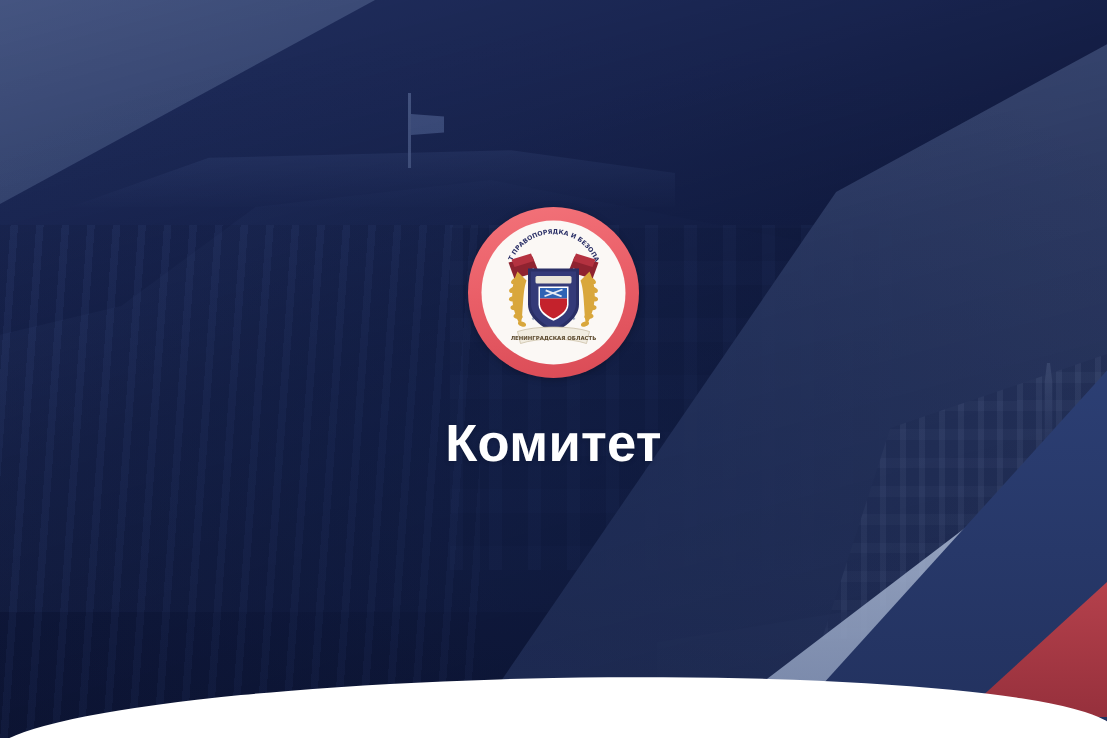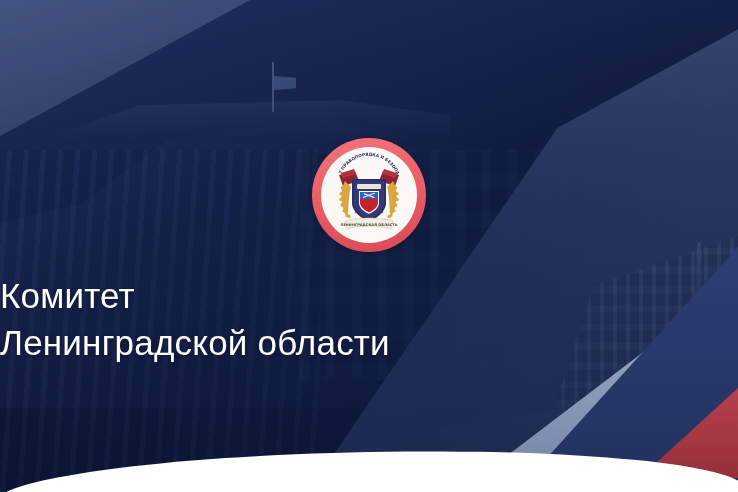--- a/index.html
+++ b/index.html
@@ -250,22 +250,23 @@
     width: 96px;
     height: 96px;
   }
 
   
   .title-block {
     position: absolute;
     left: 0;
     right: 0;
     top: 272px;
+    text-align: center;
     color: #ffffff;
-    font-weight: normal;
+    font-weight: bold;
     letter-spacing: .2px;
     text-shadow: 0 1px 3px rgba(10,20,45,0.45);
   }
   .title-line {
     display: block;
     font-size: 35px;
     line-height: 47px;
     white-space: nowrap;
   }
   .title-line.l2 { font-size: 35px; }
@@ -357,18 +358,17 @@
         </g>
 
         <path d="M24 74 C36 70 60 70 72 74 L70 82 C58 78 38 78 26 82 Z" fill="#f1ece0" stroke="#c9bda4" stroke-width="0.5"></path>
         <text x="48" y="79.4" font-family="DejaVu Sans, sans-serif" font-size="3.6" fill="#5c4a2e" text-anchor="middle" font-weight="bold">ЛЕНИНГРАДСКАЯ ОБЛАСТЬ</text>
       </svg>
     </div>
   </div>
 
   <div class="title-block">
     <span class="title-line l1">Комитет</span>
-    <span class="title-line l3">Ленинградской области</span>
   </div>
 
   <div class="footer-strip"></div>
 
 </div>
 
 </body></html>

